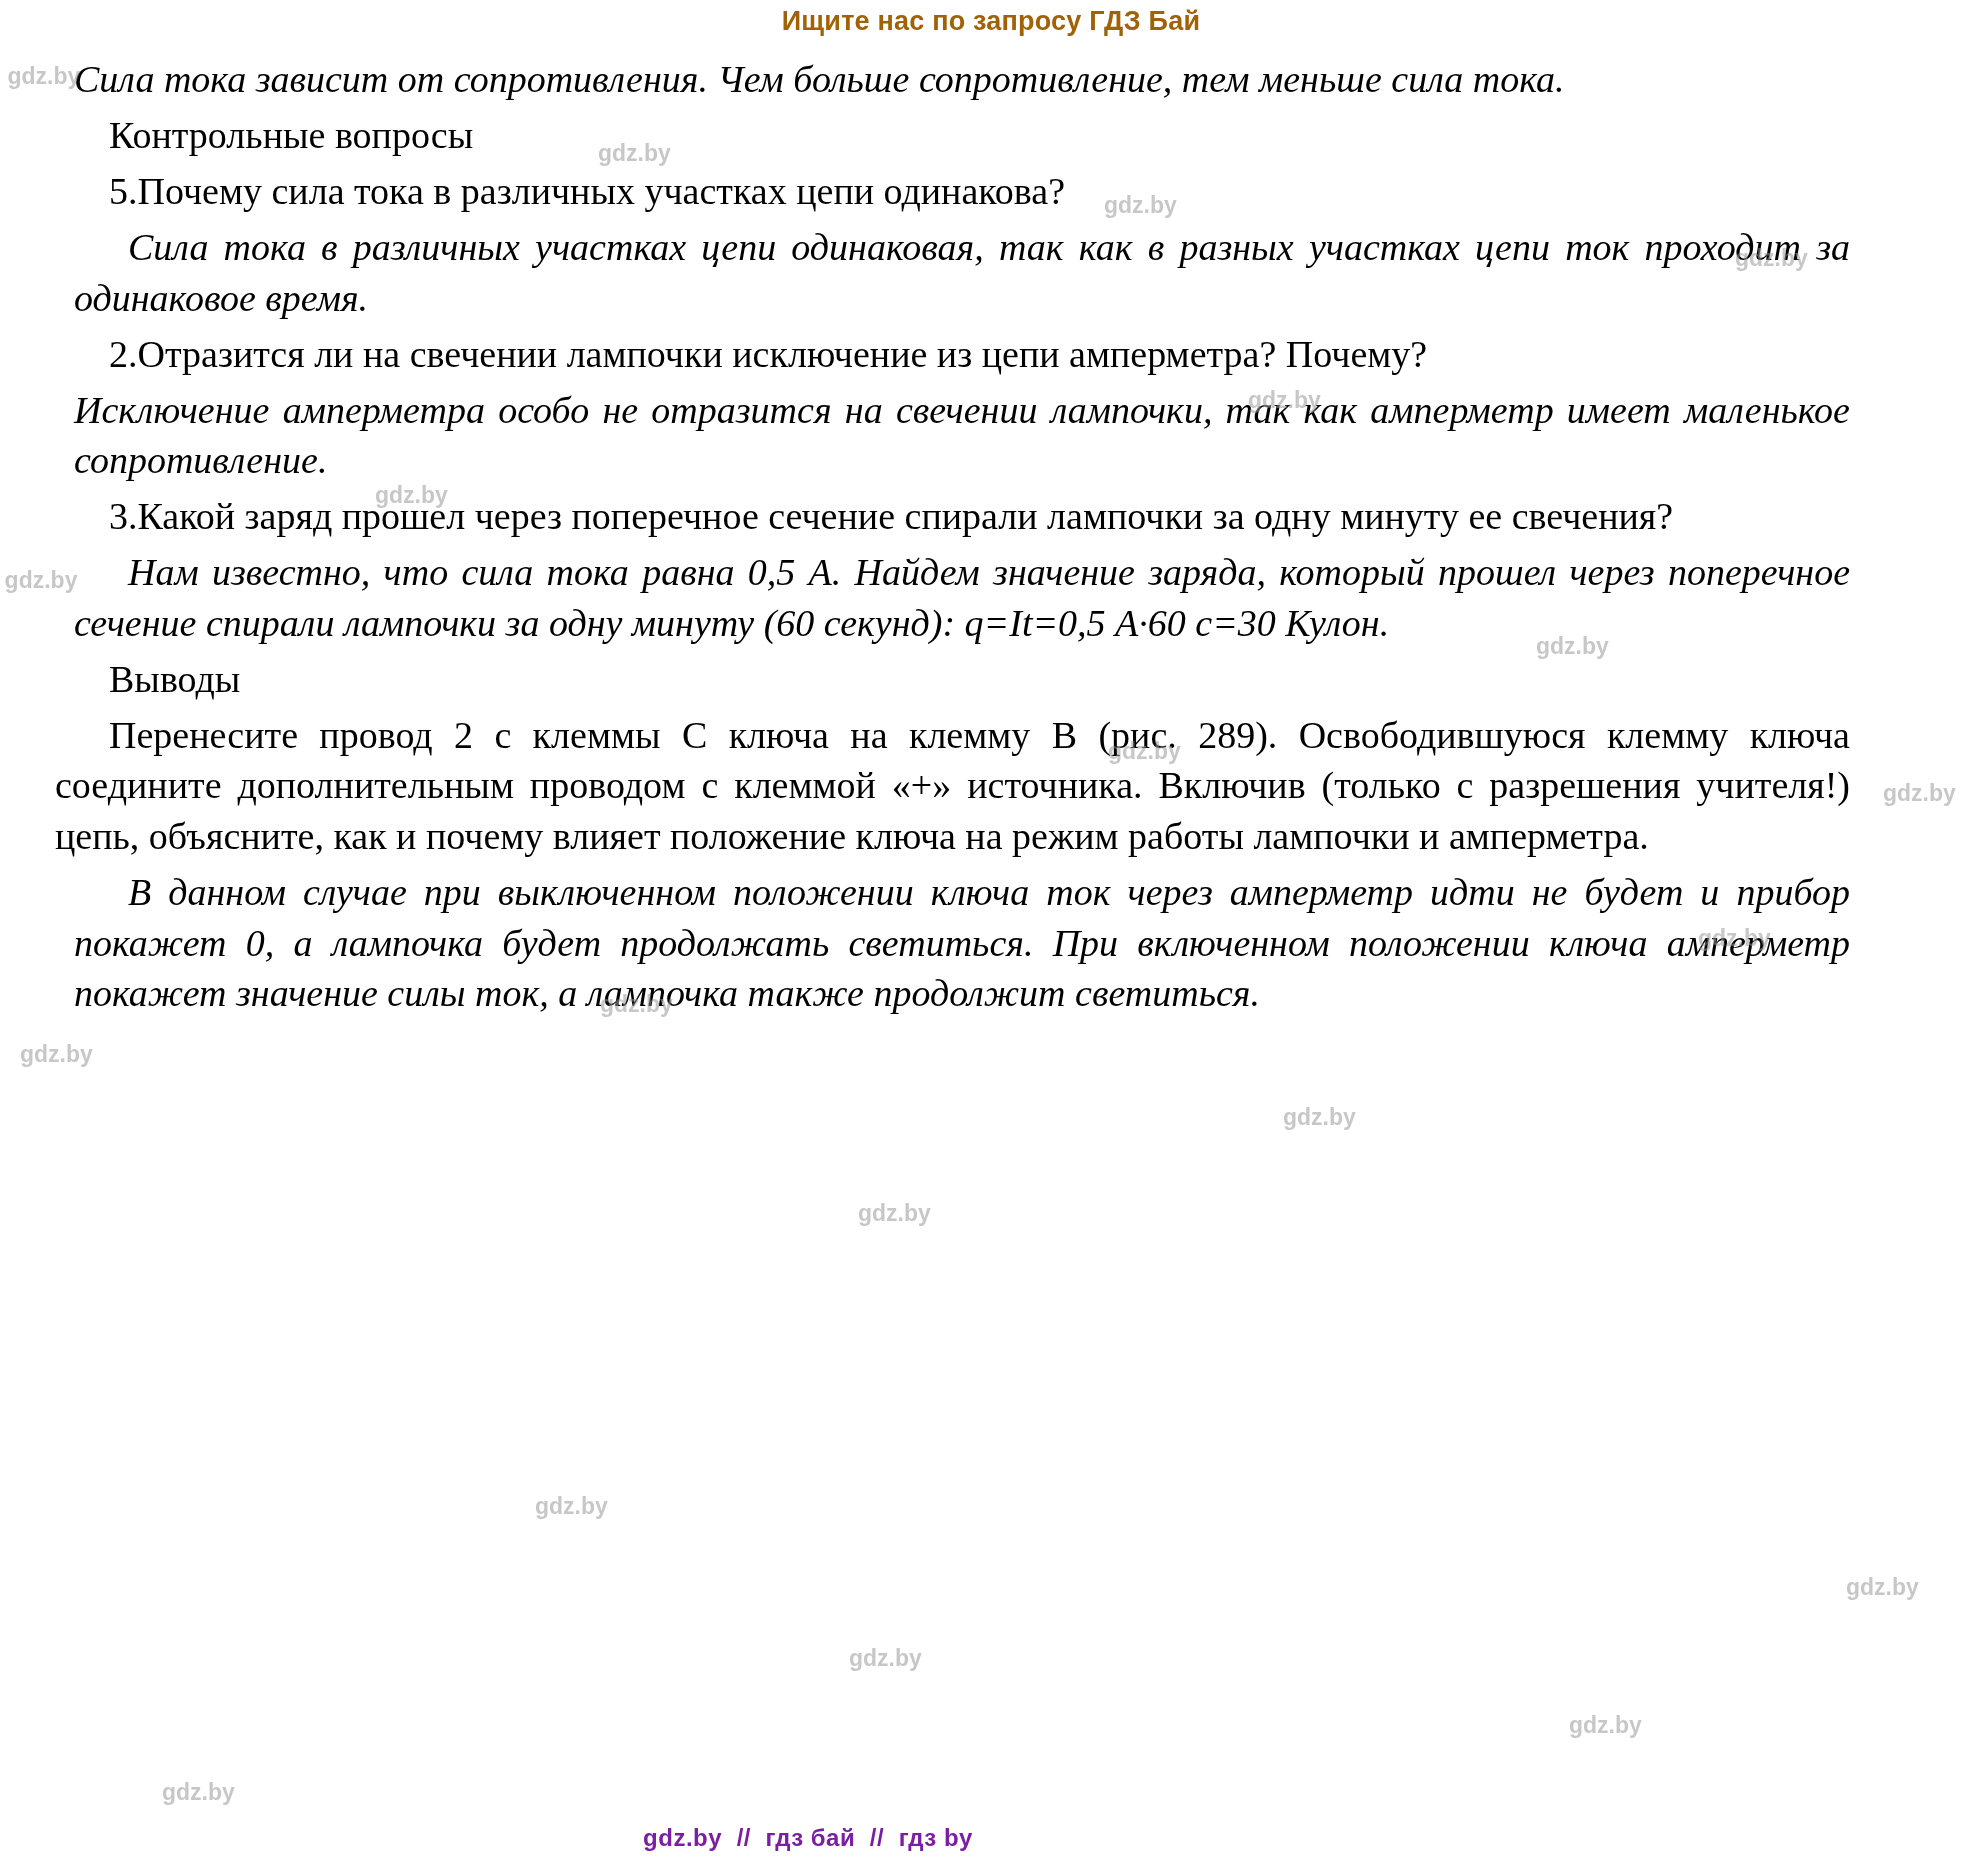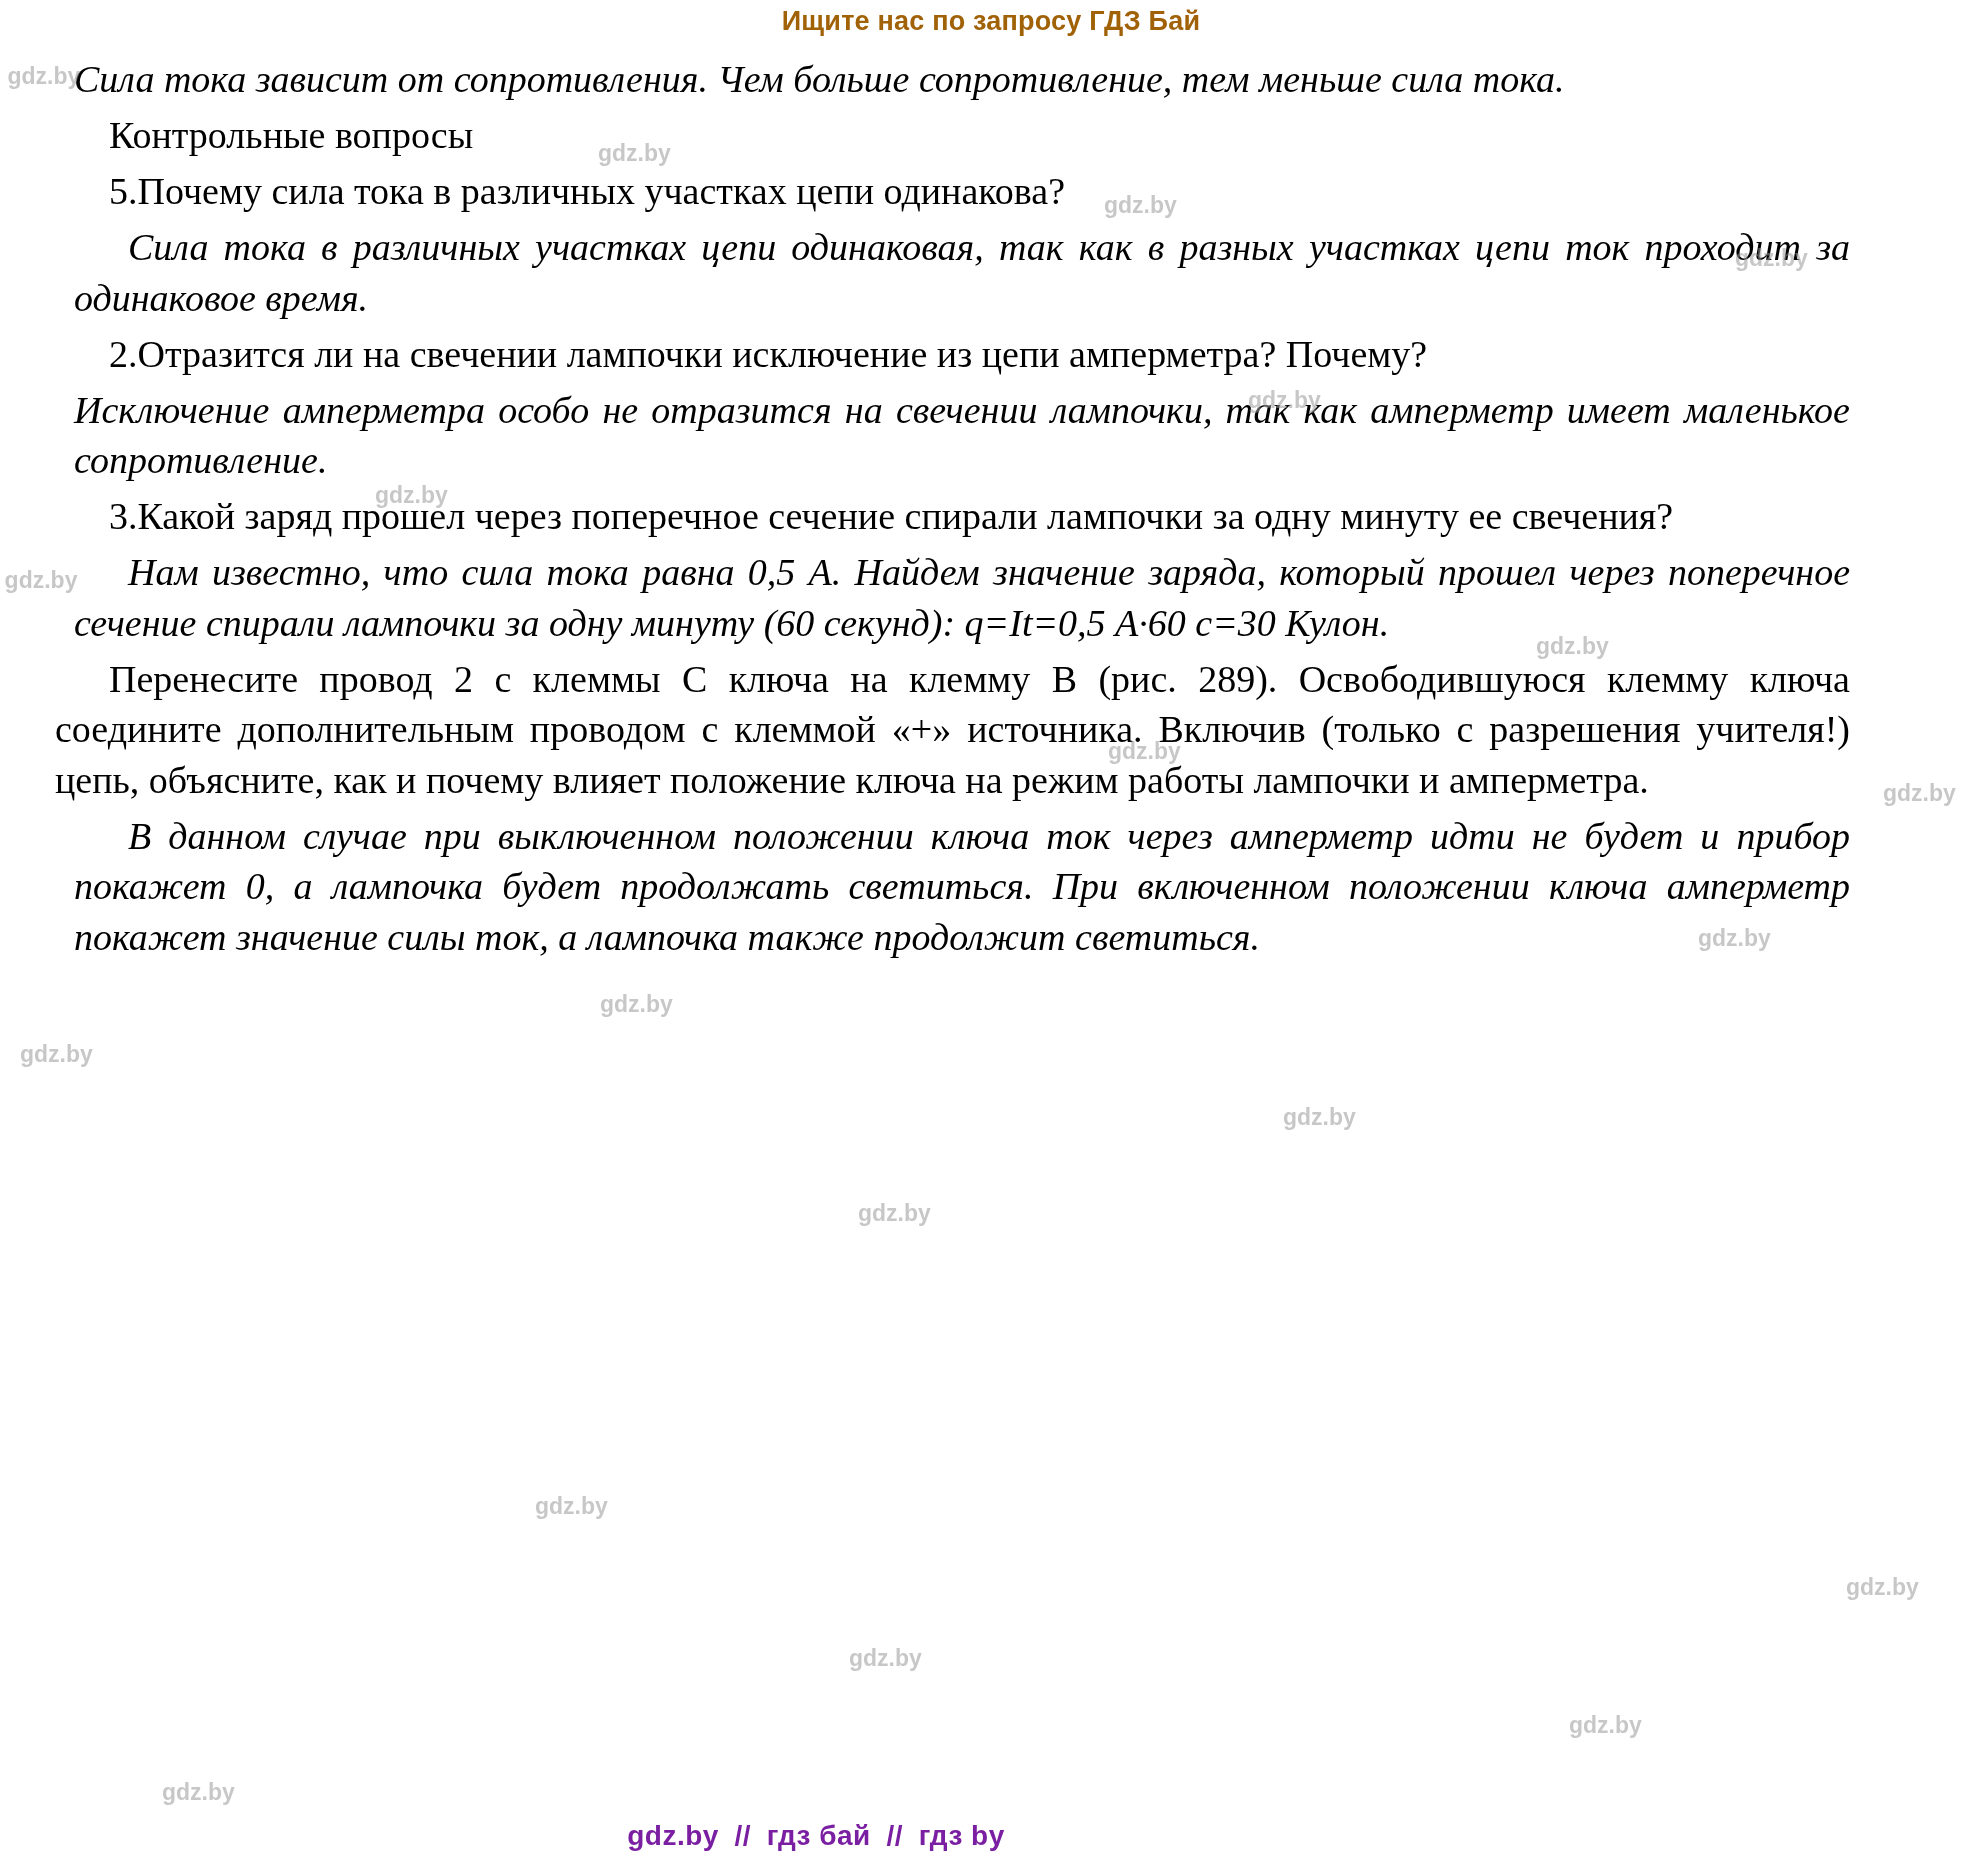--- a/index.html
+++ b/index.html
@@ -72,26 +72,26 @@
     font-size: 23px;
     color: #9a9a9a;
     opacity: 0.55;
     white-space: nowrap;
     pointer-events: none;
   }
 
   .footer {
     position: absolute;
     bottom: 16.6px;
-    left: 8px;
+    left: 0;
     width: 1616px;
     text-align: center;
     font-family: "Liberation Sans", sans-serif;
     font-weight: bold;
-    font-size: 28px;
+    font-size: 24px;
     color: #7b1fa2;
     letter-spacing: 0.5px;
   }
   .footer .sep { color: #7b1fa2; padding: 0 7.4px; }
 </style>
 </head>
 <body>
 
 <div class="page">
 
@@ -99,20 +99,21 @@
 
   <div class="content">
     <p class="italic">Сила тока зависит от сопротивления. Чем больше сопротивление, тем меньше сила тока.</p>
     <p class="heading">Контрольные вопросы</p>
     <p class="indent">5.Почему сила тока в различных участках цепи одинакова?</p>
     <p class="italic indent">Сила тока в различных участках цепи одинаковая, так как в разных участках цепи ток проходит за одинаковое время.</p>
     <p class="indent">2.Отразится ли на свечении лампочки исключение из цепи амперметра? Почему?</p>
     <p class="italic">Исключение амперметра особо не отразится на свечении лампочки, так как амперметр имеет маленькое сопротивление.</p>
     <p class="indent">3.Какой заряд прошел через поперечное сечение спирали лампочки за одну минуту ее свечения?</p>
     <p class="italic indent">Нам известно, что сила тока равна 0,5 А. Найдем значение заряда, который прошел через поперечное сечение спирали лампочки за одну минуту (60 секунд): q=It=0,5 А·60 с=30 Кулон.</p>
+    <p class="heading">Выводы</p>
     <p class="indent">Перенесите провод 2 с клеммы С ключа на клемму В (рис. 289). Освободившуюся клемму ключа соедините дополнительным проводом с клеммой «+» источника. Включив (только с разрешения учителя!) цепь, объясните, как и почему влияет положение ключа на режим работы лампочки и амперметра.</p>
     <p class="italic indent">В данном случае при выключенном положении ключа ток через амперметр идти не будет и прибор покажет 0, а лампочка будет продолжать светиться. При включенном положении ключа амперметр покажет значение силы ток, а лампочка также продолжит светиться.</p>
   </div>
 
   <div id="watermark-layer">
       <div class="watermark" style="left: 7.4px; top: 63px;">gdz.by</div>
       <div class="watermark" style="left: 598px; top: 140px;">gdz.by</div>
       <div class="watermark" style="left: 1104px; top: 192px;">gdz.by</div>
       <div class="watermark" style="left: 1735px; top: 245px;">gdz.by</div>
       <div class="watermark" style="left: 1248px; top: 387px;">gdz.by</div>

